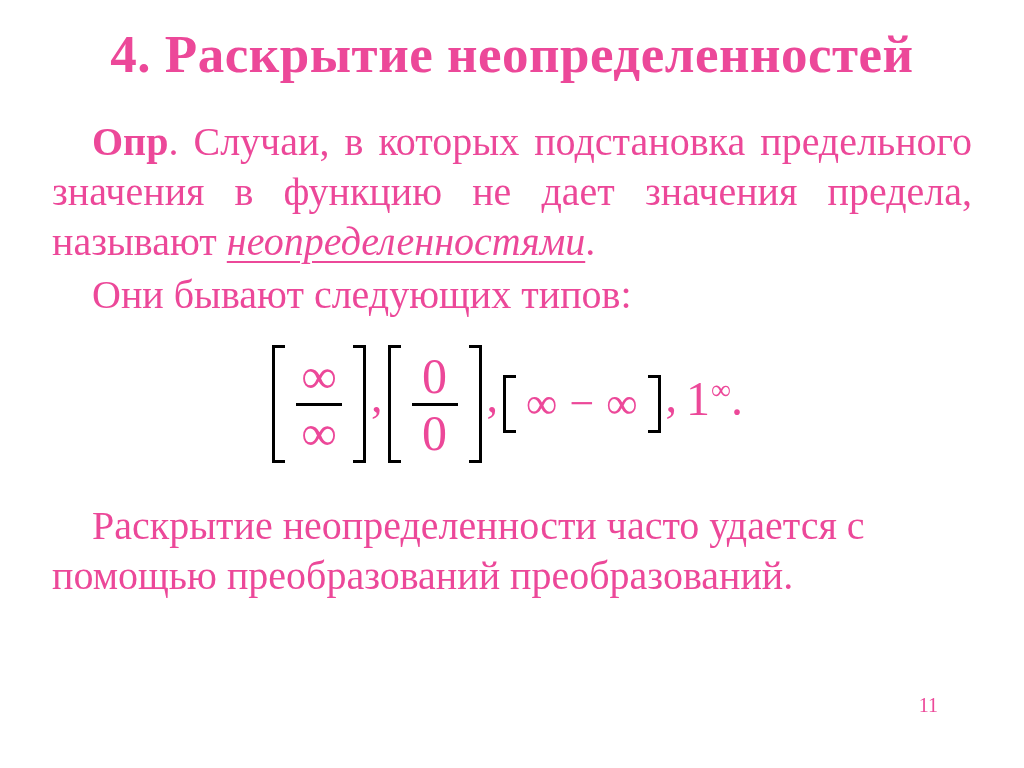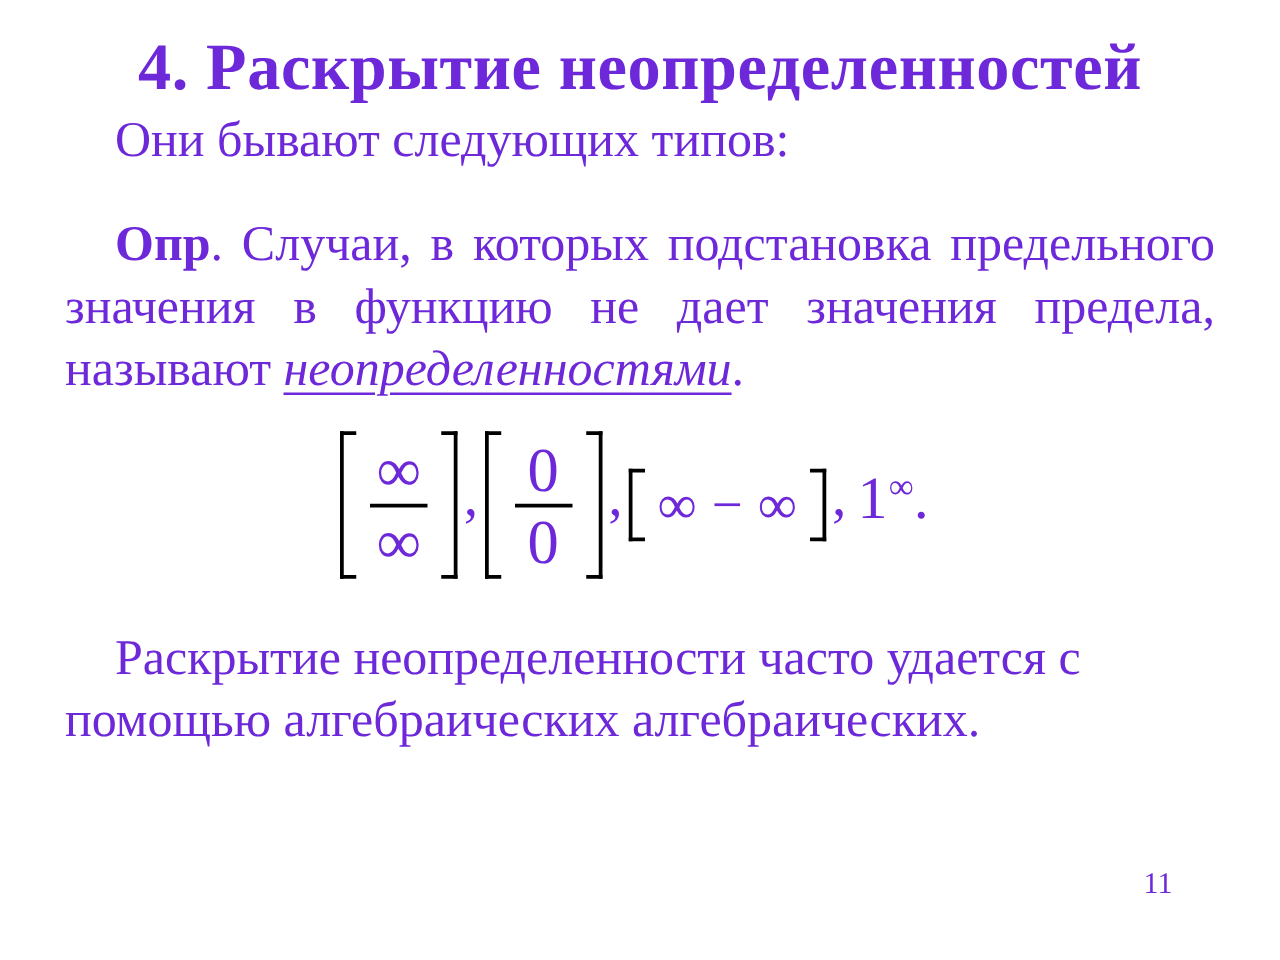--- a/index.html
+++ b/index.html
@@ -1,21 +1,21 @@
 <!DOCTYPE html>
 <html><head>
 <meta charset="utf-8">
 <style>
   html, body { margin: 0; padding: 0; background: #ffffff; }
   .slide {
     position: relative;
     width: 1024px;
     height: 768px;
     background: #ffffff;
-    color: #6d28d9;
+    color: #ec4899;
     font-family: "Liberation Serif", "DejaVu Serif", serif;
     box-sizing: border-box;
     padding: 0 52px;
     overflow: hidden;
   }
   .title {
     margin: 24px 0 0 0;
     text-align: center;
     font-size: 53px;
     line-height: 60px;
@@ -83,38 +83,38 @@
   .sup {
     font-size: 28px;
     position: relative;
     top: -16px;
     margin-left: 1px;
   }
   .page-number {
     position: absolute;
     top: 695px;
     right: 86px;
-    font-size: 24px;
+    font-size: 20px;
     line-height: 1;
   }
 </style>
 </head>
 <body>
 
 <div class="slide">
 
   <h1 class="title">4. Раскрытие неопределенностей</h1>
 
-  <div class="para p2 ind">Они бывают следующих типов:</div>
-
   <div class="para p1">
     <div class="jline ind"><b>Опр</b><span>. Случаи, в которых подстановка предельного</span></div>
     <div class="jline">значения в функцию не дает значения предела,</div>
     <div><span>называют </span><span class="iu">неопределенностями</span><span>.</span></div>
   </div>
+
+  <div class="para p2 ind">Они бывают следующих типов:</div>
 
   <div class="formula">
 
     <div class="grp big">
       <div class="brk l"></div>
       <div class="frac">
         <span class="fnum">∞</span>
         <span class="fbar"></span>
         <span class="fden">∞</span>
       </div>
@@ -145,18 +145,18 @@
       <div class="brk r"></div>
     </div>
 
     <span class="comma">,</span>
 
     <span class="one-term"><span>1</span><span class="sup">∞</span><span>.</span></span>
   </div>
 
   <div class="para p3">
     <div class="ind">Раскрытие неопределенности часто удается с</div>
-    <div>помощью алгебраических алгебраических.</div>
+    <div>помощью преобразований преобразований.</div>
   </div>
 
   <div class="page-number">11</div>
 
 </div>
 
 </body></html>

